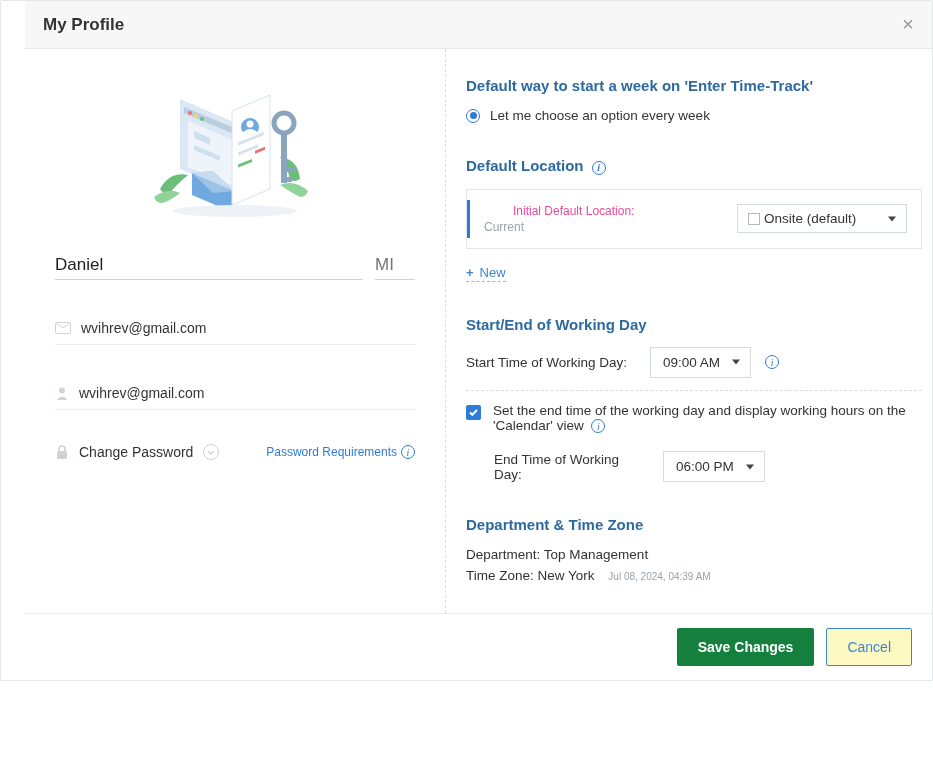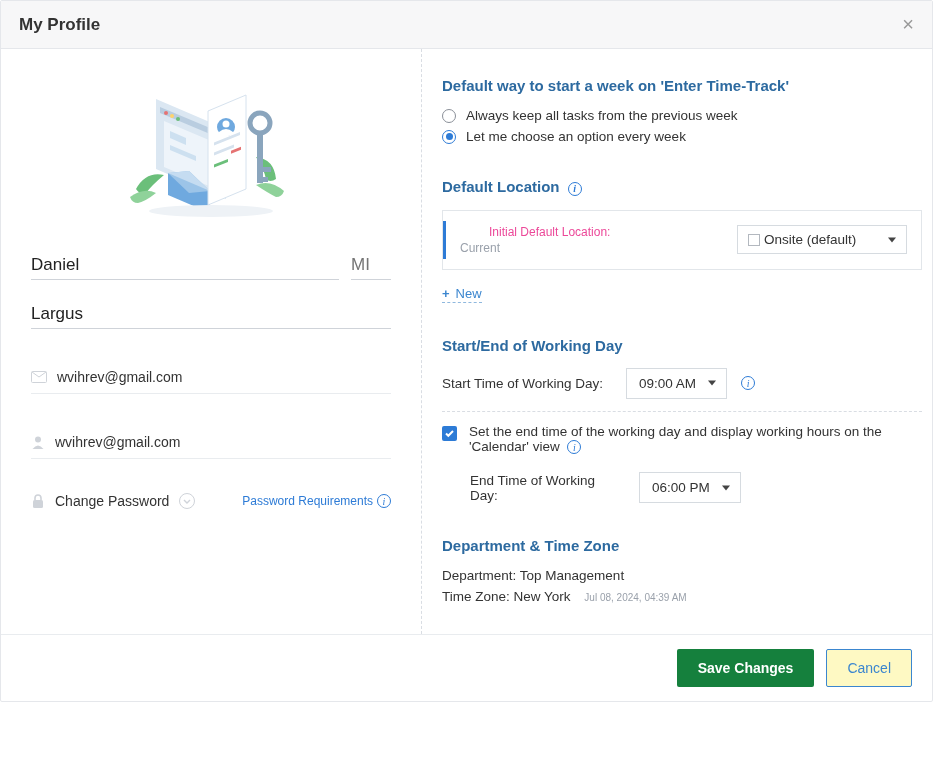--- a/index.html
+++ b/index.html
@@ -1,18 +1,18 @@
 <!DOCTYPE html>
 <html><head>
 <meta charset="utf-8">
 <style>
   * { box-sizing: border-box; }
   html, body { margin: 0; padding: 0; background: #fff; font-family: Arial, Helvetica, sans-serif; color: #333; }
   .wrap { width: 933px; margin: 0 auto; background: #fff; }
-  .modal { border: 1px solid #e5e7eb; border-radius: 2px; box-shadow: 0 8px 24px rgba(0,0,0,0.05); }
+  .modal { border: 1px solid #e5e7eb; border-radius: 2px; box-shadow: 0 8px 24px rgba(0,0,0,0.05); padding-left: 24px; }
   .hdr { height: 48px; background: #f7f7f8; border-bottom: 1px solid #e5e7eb; display:flex; align-items:center; padding: 0 18px; position:relative; }
   .hdr h1 { margin:0; font-size: 17px; font-weight: 600; color:#333; }
   .close { position:absolute; right:10px; top:8px; font-size:20px; color:#999; cursor:pointer; padding:4px 8px; }
   .body { display:flex; }
   .left { width: 420px; padding: 20px 30px 30px 30px; }
   .right { flex:1; padding: 28px 10px 30px 20px; border-left: 1px dashed #d9dde3; }
   .illus { display:flex; justify-content:center; padding: 10px 0 30px 0; }
   .name-row { display:flex; gap: 12px; align-items:flex-start; }
   .field { border: none; border-bottom: 1px solid #cfd3d9; background: transparent; padding: 6px 0 4px 0; font-size: 17px; color:#222; outline:none; }
   .field.big { flex:1; }
@@ -117,21 +117,20 @@
               <rect x="7" y="66" width="11" height="5" fill="#8aa5bd"></rect>
             </g>
             <ellipse cx="85" cy="132" rx="62" ry="6" fill="#eef2f6"></ellipse>
           </svg>
         </div>
 
         <div class="name-row">
           <input class="field big" value="Daniel" style="">
           <input class="field mi" placeholder="MI" style="">
         </div>
-        <input class="field last" value="Largus" style="">
 
         <div class="info-line">
           <span class="icon-muted">
             <svg width="16" height="12" viewBox="0 0 16 12">
                 <rect x="0.5" y="0.5" width="15" height="11" rx="1" fill="none" stroke="#cfd3d9"></rect>
                 <path d="M1 1 l7 5 l7 -5" fill="none" stroke="#cfd3d9"></path>
               </svg>
           </span>
           <span>wvihrev@gmail.com</span>
         </div>
@@ -163,24 +162,20 @@
           <span class="link small">
             <span>Password Requirements</span>
             <span class="info-icon">i</span>
           </span>
         </div>
       </div>
 
       <div class="right">
 
         <h3 class="sec-title">Default way to start a week on 'Enter Time-Track'</h3>
-        <div class="radio-opt">
-          <span class="radio"></span>
-          <span>Always keep all tasks from the previous week</span>
-        </div>
         <div class="radio-opt">
           <span class="radio checked"></span>
           <span>Let me choose an option every week</span>
         </div>
 
         <div class="sec">
           <h3 class="sec-title">
             <span>Default Location</span>
             <span class="info-icon ml">i</span>
           </h3>

